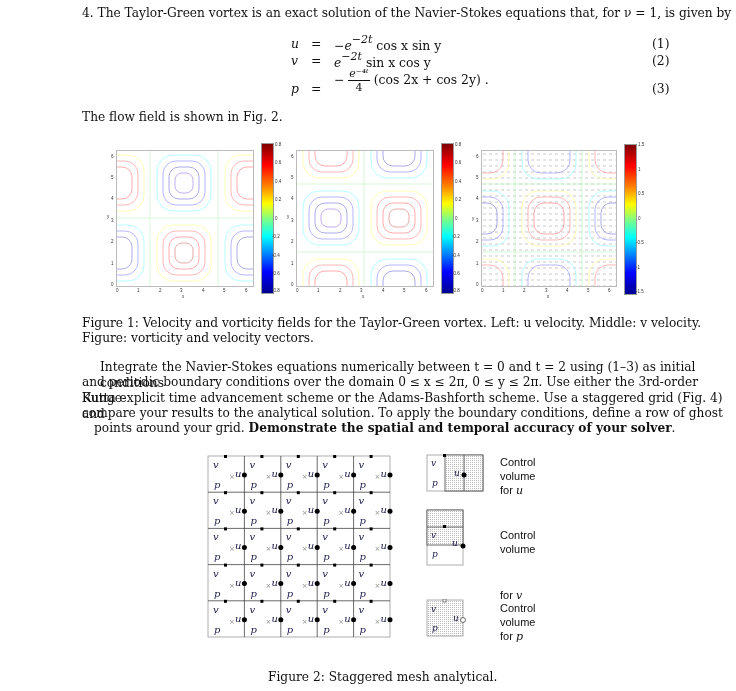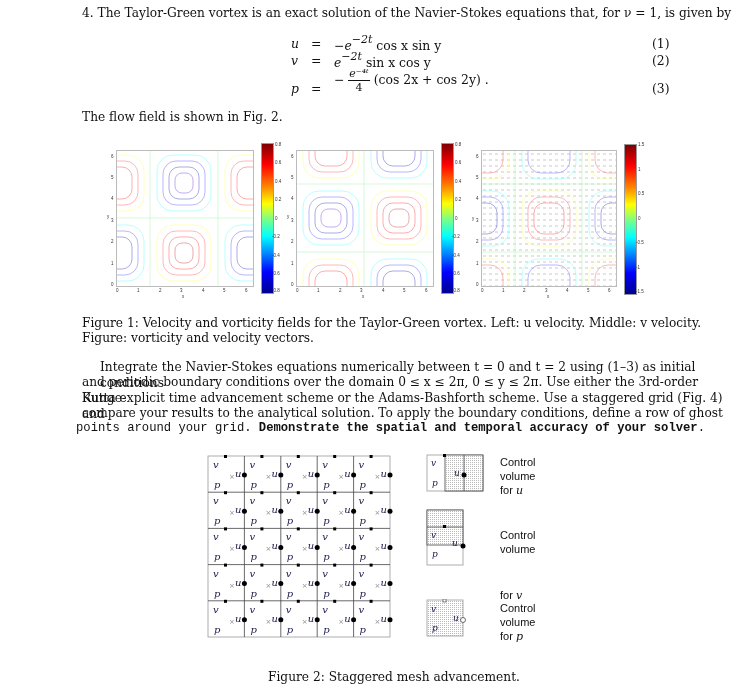--- a/index.html
+++ b/index.html
@@ -231,21 +231,21 @@
   </div>
 </div>
 
 <div class="abs p" style="left:82px;top:316px;">Figure 1: Velocity and vorticity fields for the Taylor-Green vortex. Left: u velocity. Middle: v velocity.</div>
 <div class="abs p" style="left:82px;top:331px;">Figure: vorticity and velocity vectors.</div>
 
 <div class="abs p" style="left:100px;top:360px;">Integrate the Navier-Stokes equations numerically between t = 0 and t = 2 using (1–3) as initial conditions</div>
 <div class="abs p" style="left:82px;top:375px;">and periodic boundary conditions over the domain 0 ≤ x ≤ 2π, 0 ≤ y ≤ 2π. Use either the 3rd-order Runge-</div>
 <div class="abs p" style="left:82px;top:391px;">Kutta explicit time advancement scheme or the Adams-Bashforth scheme. Use a staggered grid (Fig. 4) and</div>
 <div class="abs p" style="left:82px;top:406px;">compare your results to the analytical solution. To apply the boundary conditions, define a row of ghost</div>
-<div class="abs p" style="left:76px;top:421px;font-family:Liberation Mono, monospace;"><span>points around your grid. </span><span class="bold">Demonstrate the spatial and temporal accuracy of your solver</span><span>.</span></div>
+<div class="abs p" style="left:94px;top:421px;"><span>points around your grid. </span><span class="bold">Demonstrate the spatial and temporal accuracy of your solver</span><span>.</span></div>
 
 <div class="abs" style="left:207px;top:455px;width:186px;height:185px;">
   <svg width="186" height="185" viewBox="0 0 186 185">
     <g stroke="#444" stroke-width="0.8" fill="none">
       <rect x="1" y="1" width="182" height="181" stroke="#999"></rect>
       <line x1="37.4" y1="1" x2="37.4" y2="182"></line>
       <line x1="73.8" y1="1" x2="73.8" y2="182"></line>
       <line x1="110.2" y1="1" x2="110.2" y2="182"></line>
       <line x1="146.6" y1="1" x2="146.6" y2="182"></line>
       <line x1="1" y1="37.2" x2="183" y2="37.2"></line>
@@ -514,13 +514,13 @@
     <text x="5" y="13" font-family="DejaVu Serif, serif" font-style="italic" font-size="9" fill="#1a1a4a">v</text>
     <text x="6" y="32" font-family="DejaVu Serif, serif" font-style="italic" font-size="9" fill="#1a1a4a">p</text>
     <text x="27" y="22" font-family="DejaVu Serif, serif" font-style="italic" font-size="9" fill="#1a1a4a">u</text>
     <circle cx="37" cy="21" r="2.5" fill="#fff" stroke="#333" stroke-width="0.7"></circle>
   </svg>
   <div class="cv-label" style="left:500px;top:601px;">Control</div>
   <div class="cv-label" style="left:500px;top:615px;">volume</div>
   <div class="cv-label" style="left:500px;top:629px;"><span>for </span><i style="font-family:'DejaVu Serif',serif">p</i></div>
 </div>
 
-<div class="abs p" style="left:268px;top:670px;">Figure 2: Staggered mesh advancement.</div>
+<div class="abs p" style="left:268px;top:670px;">Figure 2: Staggered mesh analytical.</div>
 
 </body></html>

